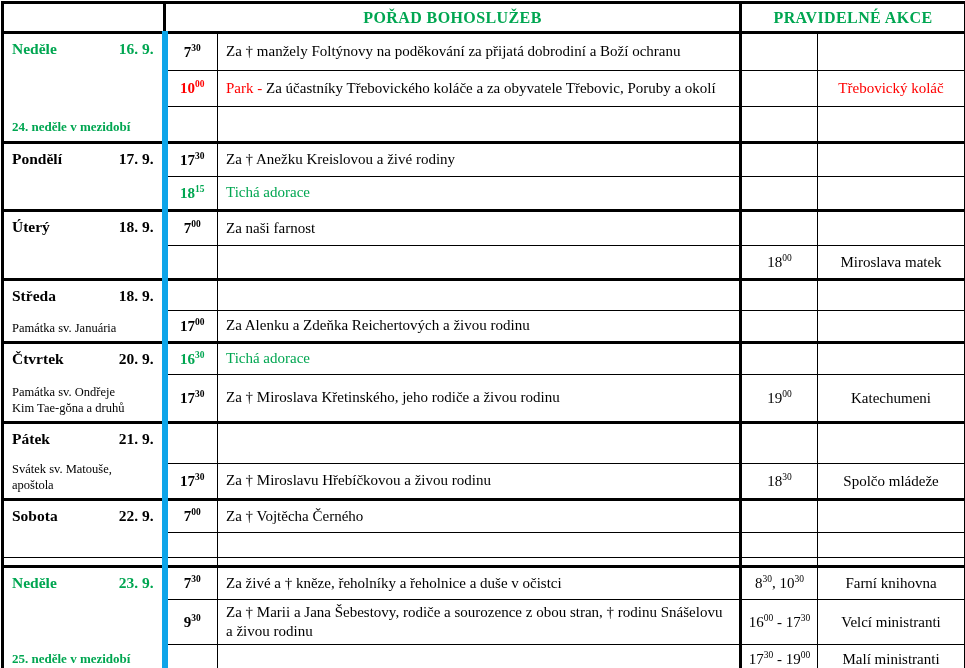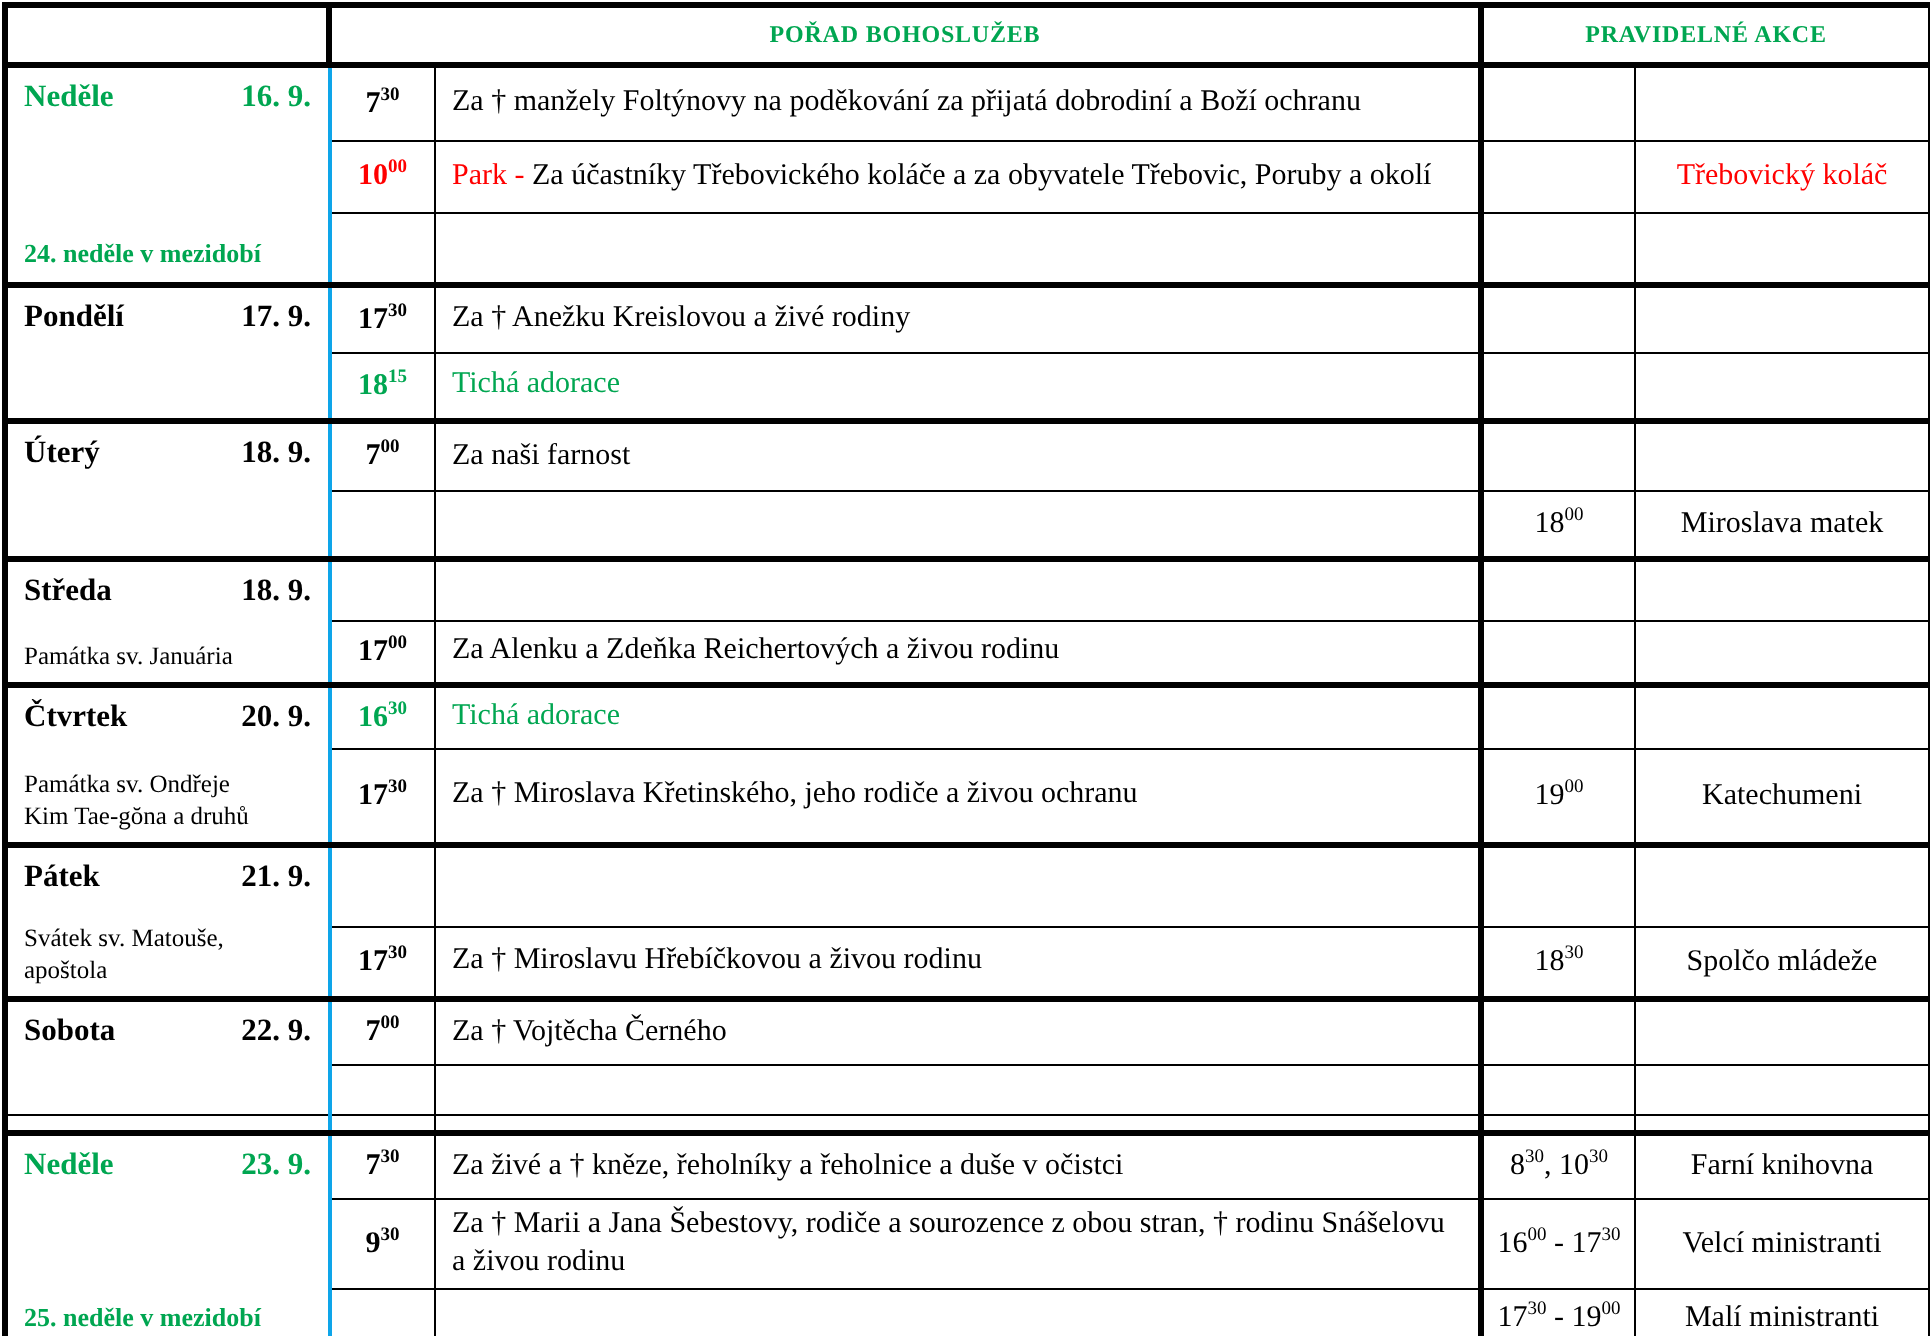--- a/index.html
+++ b/index.html
@@ -1,24 +1,24 @@
 <!DOCTYPE html>
 <html style="--green: #00A651; --red: #FF0000;"><head>
 <meta charset="utf-8">
 <style>
   html, body { margin:0; padding:0; background:#ffffff; }
   body { font-family:"Liberation Serif","DejaVu Serif",serif; color:#000; }
   .wrap { padding:1px; }
   table { border-collapse:collapse; table-layout:fixed; width:963px; border:3px solid #000; }
   td { border:1px solid #000; padding:0; vertical-align:middle; font-size:15px; overflow:hidden; }
   tr.bs > td { border-top:3px solid #000; }
-  td.daycell { border-right:2px solid #0ea5e9; vertical-align:top; position:relative; }
+  td.daycell { border-right:6px solid #0ea5e9; vertical-align:top; position:relative; }
   td.hl { border-right:3px solid #000; }
   tr.hdr > td { border-bottom:3px solid #000; font-weight:bold; text-align:center;
-                color:var(--green); font-size:12px; letter-spacing:0.4px; }
+                color:var(--green); font-size:16px; letter-spacing:0.4px; }
   td.svc { border-right:3px solid #000; }
   td.desc { border-right:3px solid #000; text-align:left; padding:1px 8px; line-height:1.3; }
   td.timec { text-align:center;font-weight:bold; }
   td.etime { text-align:center; }
   td.ename { text-align:center; }
   .dayline { display:flex; justify-content:space-between; padding:6px 8px 0 8px;
              font-weight:bold; font-size:15.5px; }
   .note { position:absolute; left:8px; right:4px; bottom:5px; font-size:12.5px;
           line-height:1.3; white-space:pre-line; }
   .sunday .dayline { color:var(--green); }
@@ -142,21 +142,21 @@
       <div class="note">Památka sv. Ondřeje
 Kim Tae-gŏna a druhů</div>
     </td>
     <td class="timec"><span class="green">16<sup>30</sup></span></td>
     <td class="desc"><span class="green">Tichá adorace</span></td>
     <td class="etime"><span></span></td>
     <td class="ename"><span></span></td>
   </tr>
   <tr style="height:48px">
     <td class="timec"><span>17<sup>30</sup></span></td>
-    <td class="desc"><span>Za † Miroslava Křetinského, jeho rodiče a živou ochranu</span></td>
+    <td class="desc"><span>Za † Miroslava Křetinského, jeho rodiče a živou rodinu</span></td>
     <td class="etime"><span>19<sup>00</sup></span></td>
     <td class="ename"><span>Katechumeni</span></td>
   </tr>
 
   <tr class="bs" style="height:41px">
     <td class="daycell" rowspan="2">
       <div class="dayline">
               <span>Pátek</span>
               <span>21. 9.</span>
             </div>

